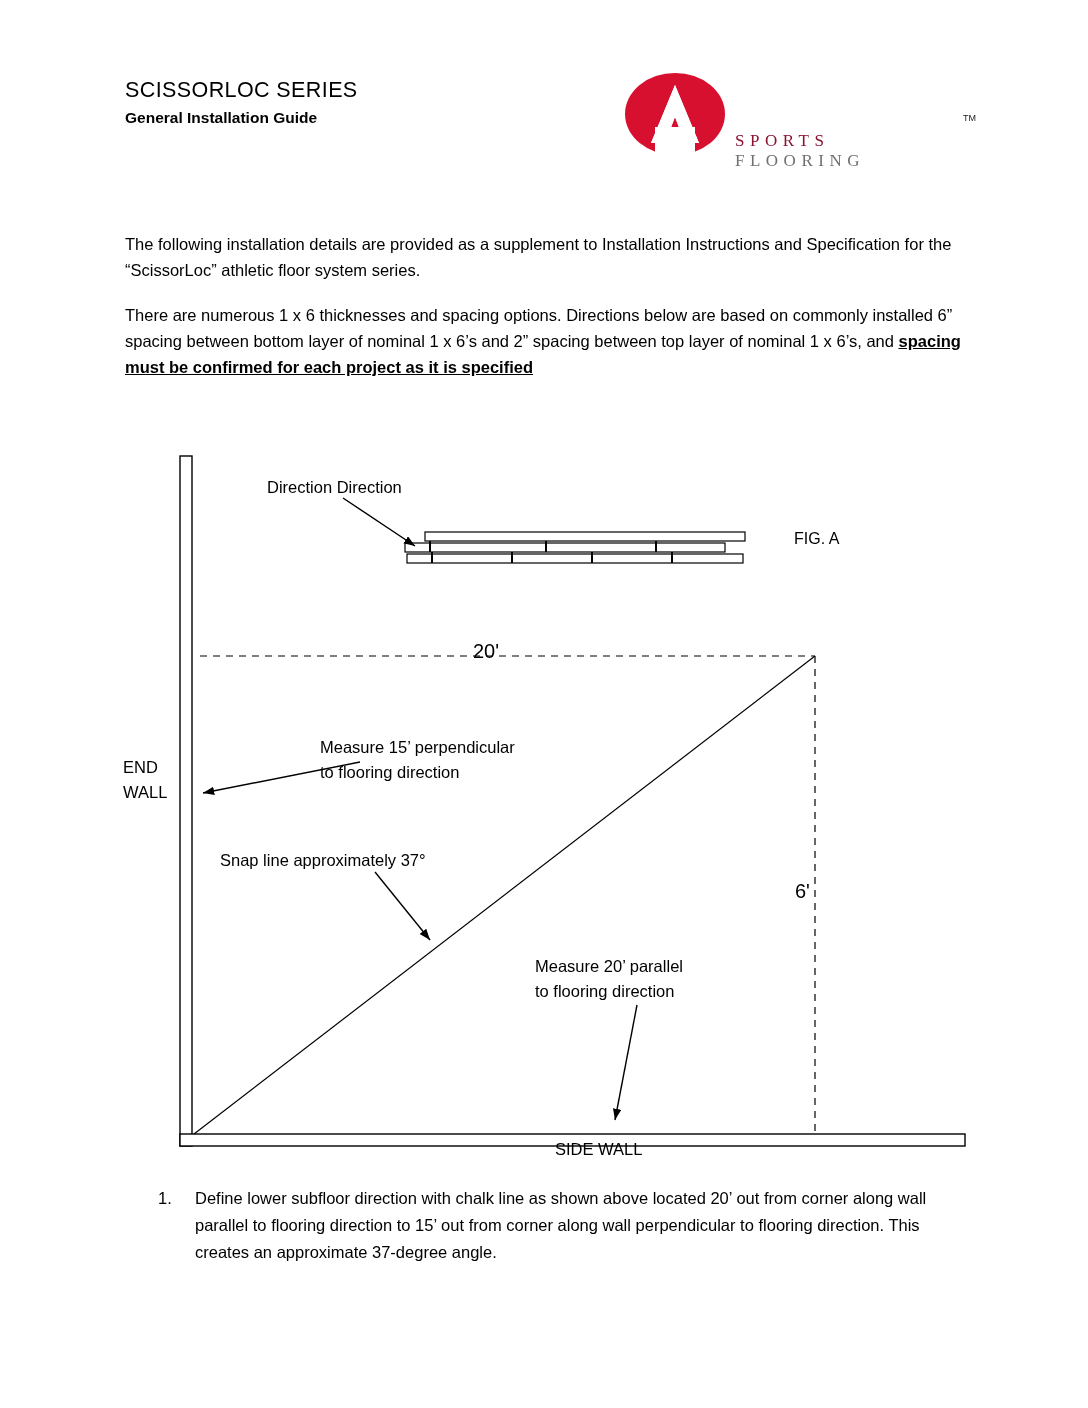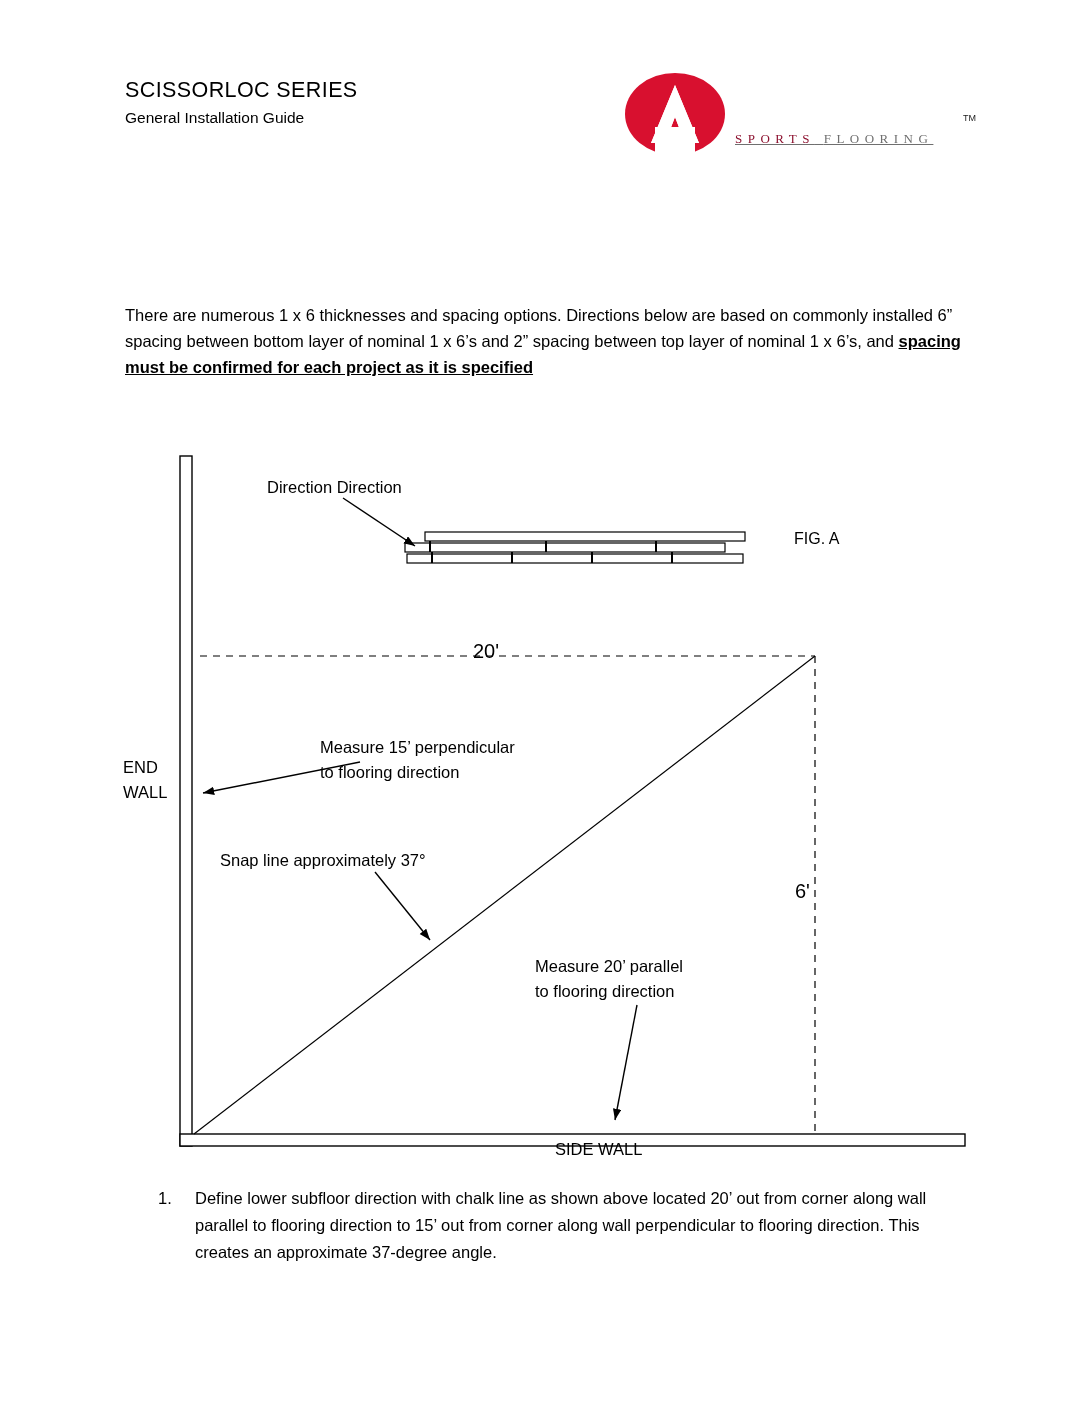--- a/index.html
+++ b/index.html
@@ -37,21 +37,21 @@
   }
   .doc-title {
     font-size: 21.5px;
     letter-spacing: 0.4px;
     margin: 0;
     font-weight: normal;
   }
   .doc-subtitle {
     font-size: 15.5px;
     margin: 6px 0 4px 0;
-    font-weight: normal;
+    font-weight: bold;
   }
 
   .logo {
     position: absolute;
     left: 500px;
     top: -5px;
     width: 340px;
     height: 100px;
   }
   .logo-mark {
@@ -74,25 +74,24 @@
     position: absolute;
     left: 338px;
     top: 40px;
     font-size: 9px;
     color: #1a1a1a;
   }
   .logo-sub {
     position: absolute;
     left: 110px;
     top: 58px;
-    font-size: 13px;
+    font-size: 17px;
     letter-spacing: 5.5px;
     color: #6f6f6f;
     font-family: "Liberation Serif", serif;
-    text-decoration: underline;
   }
   .logo-sub .sports { color: #8d1230; }
 
   
   .para {
     position: absolute;
     left: 125px;
     width: 840px;
     font-size: 16.5px;
     line-height: 26px;
@@ -161,20 +160,21 @@
         <path d="M50 12 L74 70 L60 70 L50 44 L40 70 L26 70 Z" fill="#ffffff"></path>
       </svg>
       <div class="logo-tm">TM</div>
       <div class="logo-sub">
         <span class="sports">SPORTS</span>
         <span>FLOORING</span>
       </div>
     </div>
   </div>
 
+  <div class="para" id="para1">The following installation details are provided as a supplement to Installation Instructions and Specification for the “ScissorLoc” athletic floor system series.</div>
 
   <div class="para" id="para2">
     <span>There are numerous 1 x 6 thicknesses and spacing options. Directions below are based on commonly installed 6” spacing between bottom layer of nominal 1 x 6’s and 2” spacing between top layer of nominal 1 x 6’s, and </span><span class="bold-underline">spacing must be confirmed for each project as it is specified</span>
   </div>
 
   <div class="figure">
 
     <div class="fig-label">FIG. A</div>
 
     <svg class="fig-svg" width="850" height="730" viewBox="0 0 850 730">

